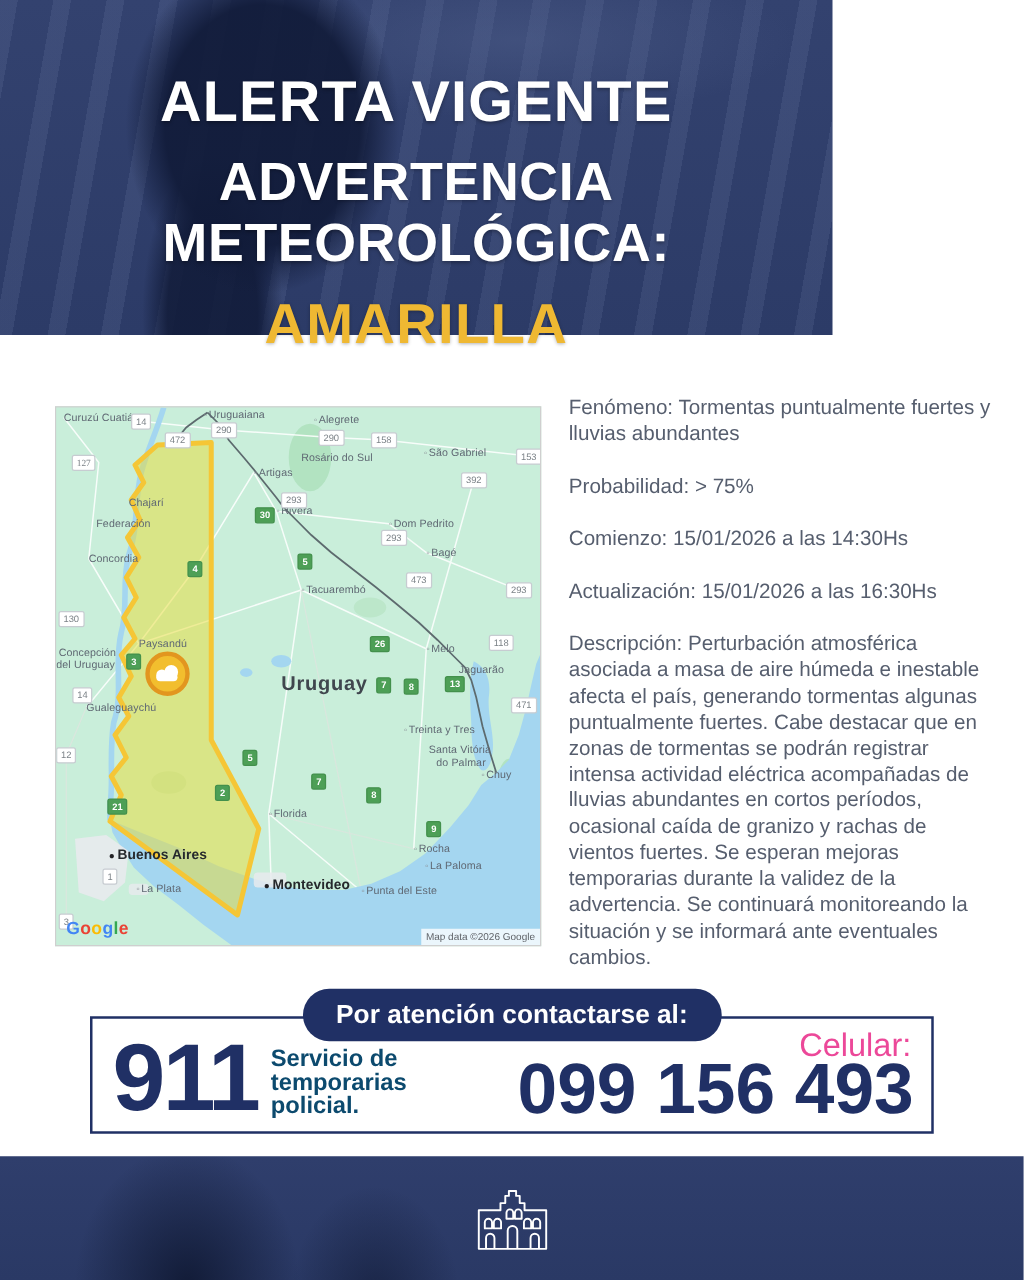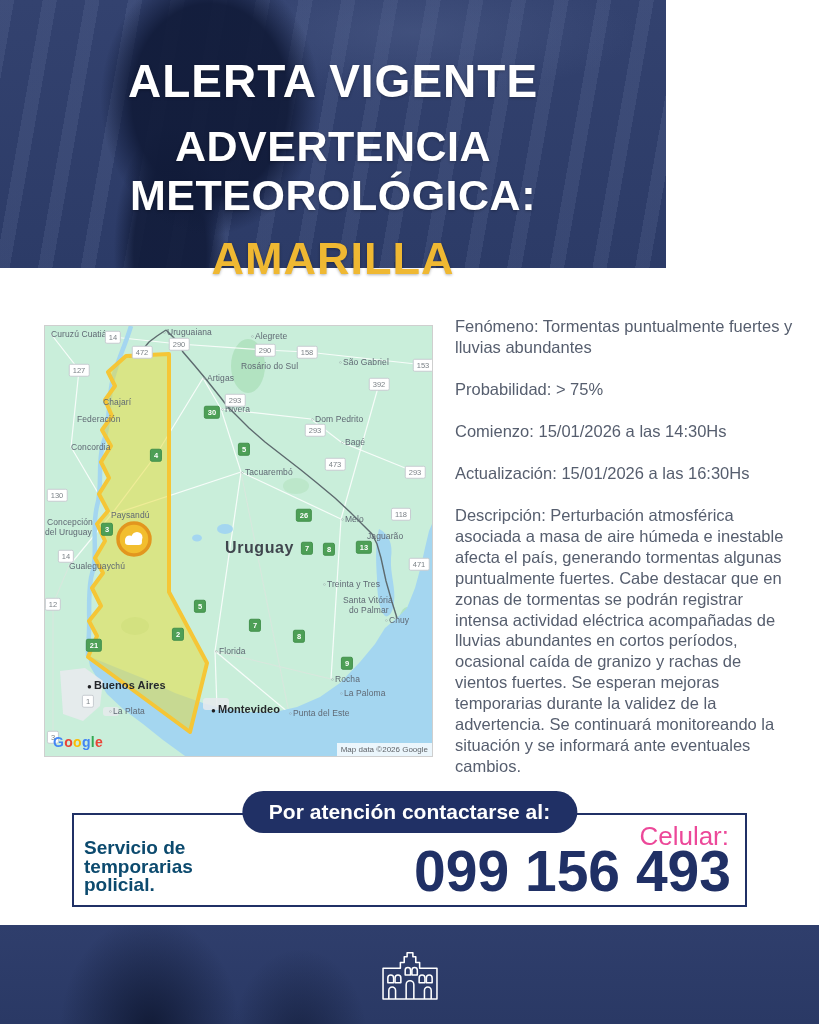--- a/index.html
+++ b/index.html
@@ -174,21 +174,21 @@
       <span class="ml city" style="left: 42px; top: 359px;">Buenos Aires</span>
       <span class="ml ring" style="left: 64px; top: 385px;">La Plata</span>
       <span class="ml city" style="left: 166px; top: 383px;">Montevideo</span>
       <span class="ml ring" style="left: 244px; top: 387px;">Punta del Este</span>
       <span class="shield w" style="left: 68px; top: 11px;">14</span>
       <span class="shield w" style="left: 97px; top: 26px;">472</span>
       <span class="shield w" style="left: 134px; top: 18px;">290</span>
       <span class="shield w" style="left: 220px; top: 24px;">290</span>
       <span class="shield w" style="left: 262px; top: 26px;">158</span>
       <span class="shield w" style="left: 378px; top: 39px;">153</span>
-      <span class="shield w" style="left: 34px; top: 44px;">127</span>
+      <span class="shield w" style="left: 22px; top: 44px; font-family: Liberation Serif, serif;">127</span>
       <span class="shield w" style="left: 334px; top: 58px;">392</span>
       <span class="shield w" style="left: 190px; top: 74px;">293</span>
       <span class="shield w" style="left: 270px; top: 104px;">293</span>
       <span class="shield w" style="left: 290px; top: 138px;">473</span>
       <span class="shield w" style="left: 370px; top: 146px;">293</span>
       <span class="shield w" style="left: 12px; top: 169px;">130</span>
       <span class="shield w" style="left: 356px; top: 188px;">118</span>
       <span class="shield w" style="left: 21px; top: 230px;">14</span>
       <span class="shield w" style="left: 8px; top: 278px;">12</span>
       <span class="shield w" style="left: 374px; top: 238px;">471</span>
@@ -216,20 +216,21 @@
 <div class="details">
   <p>Fenómeno: Tormentas puntualmente fuertes y lluvias abundantes</p>
   <p>Probabilidad: &gt; 75%</p>
   <p>Comienzo: 15/01/2026 a las 14:30Hs</p>
   <p>Actualización: 15/01/2026 a las 16:30Hs</p>
   <p>Descripción: Perturbación atmosférica asociada a masa de aire húmeda e inestable afecta el país, generando tormentas algunas puntualmente fuertes. Cabe destacar que en zonas de tormentas se podrán registrar intensa actividad eléctrica acompañadas de lluvias abundantes en cortos períodos, ocasional caída de granizo y rachas de vientos fuertes. Se esperan mejoras temporarias durante la validez de la advertencia. Se continuará monitoreando la situación y se informará ante eventuales cambios.</p>
 </div>
 
 <div class="pill">Por atención contactarse al:</div>
 <div class="cbox">
+  <div class="n911">911</div>
   <div class="svc">
     <div>Servicio de</div>
     <div>temporarias</div>
     <div>policial.</div>
   </div>
   <div class="phone">
     <div class="cel">Celular:</div>
     <div class="num">099 156 493</div>
   </div>
 </div>

